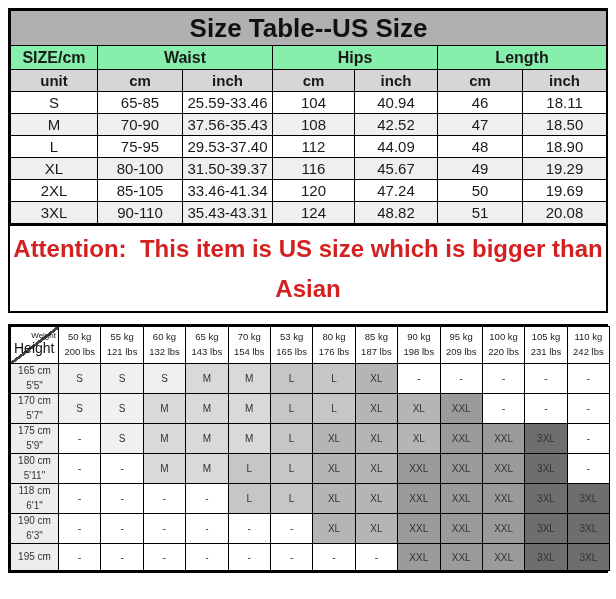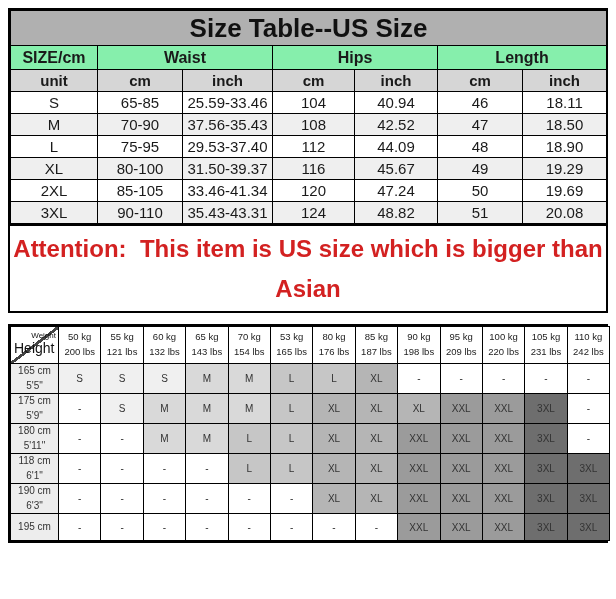--- a/index.html
+++ b/index.html
@@ -243,20 +243,39 @@
             <td style="background: rgb(198, 198, 198);">L</td>
             <td style="background: rgb(181, 181, 181);">XL</td>
             <td style="background: rgb(255, 255, 255);">-</td>
             <td style="background: rgb(255, 255, 255);">-</td>
             <td style="background: rgb(255, 255, 255);">-</td>
             <td style="background: rgb(255, 255, 255);">-</td>
             <td style="background: rgb(255, 255, 255);">-</td>
           </tr>
           <tr>
             <td class="t2-label">
+              <div>170 cm</div>
+              <div>5'7"</div>
+            </td>
+            <td style="background: rgb(240, 240, 240);">S</td>
+            <td style="background: rgb(240, 240, 240);">S</td>
+            <td style="background: rgb(217, 217, 217);">M</td>
+            <td style="background: rgb(217, 217, 217);">M</td>
+            <td style="background: rgb(217, 217, 217);">M</td>
+            <td style="background: rgb(198, 198, 198);">L</td>
+            <td style="background: rgb(198, 198, 198);">L</td>
+            <td style="background: rgb(181, 181, 181);">XL</td>
+            <td style="background: rgb(181, 181, 181);">XL</td>
+            <td style="background: rgb(155, 155, 155);">XXL</td>
+            <td style="background: rgb(255, 255, 255);">-</td>
+            <td style="background: rgb(255, 255, 255);">-</td>
+            <td style="background: rgb(255, 255, 255);">-</td>
+          </tr>
+          <tr>
+            <td class="t2-label">
               <div>175 cm</div>
               <div>5'9"</div>
             </td>
             <td style="background: rgb(255, 255, 255);">-</td>
             <td style="background: rgb(240, 240, 240);">S</td>
             <td style="background: rgb(217, 217, 217);">M</td>
             <td style="background: rgb(217, 217, 217);">M</td>
             <td style="background: rgb(217, 217, 217);">M</td>
             <td style="background: rgb(198, 198, 198);">L</td>
             <td style="background: rgb(181, 181, 181);">XL</td>

